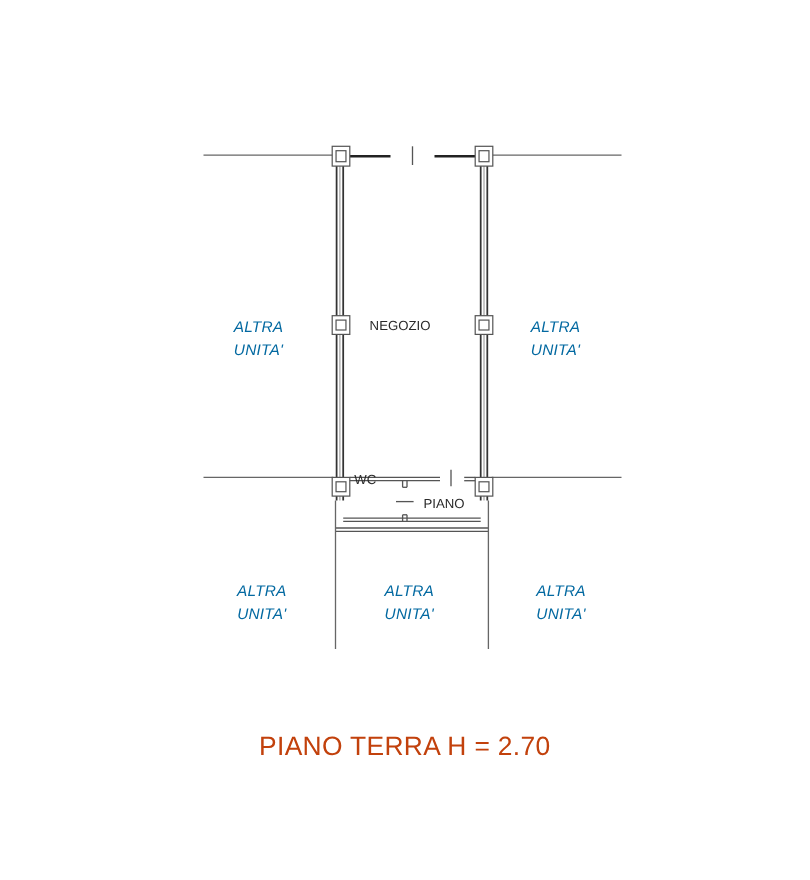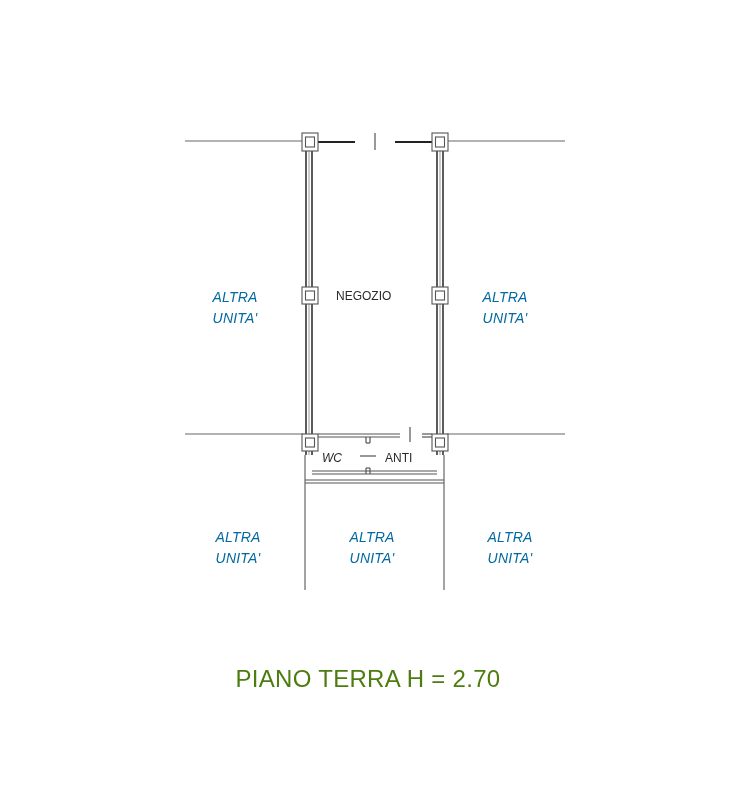--- a/index.html
+++ b/index.html
@@ -1,20 +1,20 @@
 <!DOCTYPE html>
 <html><head>
 <meta charset="utf-8">
 <style>
   html,body{margin:0;padding:0;background:#ffffff;}
   #canvas{position:relative;width:736px;height:800px;background:#fff;overflow:hidden;font-family:"Liberation Sans",sans-serif;}
   svg{position:absolute;left:0;top:0;}
   .lbl{position:absolute;color:#0369a1;font-size:14px;text-align:center;line-height:21px;letter-spacing:0.2px;font-style:italic;}
   .room-lbl{position:absolute;color:#2a2a2a;font-size:12px;line-height:16px;}
-  .title{position:absolute;left:0;width:736px;top:665px;text-align:center;font-size:24px;color:#4d7c0f;letter-spacing:0.3px;}
+  .title{position:absolute;left:0;width:736px;top:665px;text-align:center;font-size:24px;color:#c2410c;letter-spacing:0.3px;}
 </style>
 </head>
 <body>
 
 <div id="canvas">
   <svg width="736" height="800" viewBox="0 0 736 800">
     <g stroke="#666" stroke-width="1.2" fill="none">
 
       <line x1="185" y1="141" x2="303" y2="141"></line>
       <line x1="447" y1="141" x2="565" y2="141"></line>
@@ -76,22 +76,22 @@
       <line x1="305" y1="483" x2="444" y2="483"></line>
     </g>
 
     <g stroke="#666" stroke-width="1.2" fill="none">
       <line x1="305" y1="455" x2="305" y2="590"></line>
       <line x1="444" y1="455" x2="444" y2="590"></line>
     </g>
   </svg>
 
   <div class="room-lbl" style="left:336px;top:288px;">NEGOZIO</div>
-  <div class="room-lbl" style="left:322px;top:450px;font-style:italic;">WC</div>
-  <div class="room-lbl" style="left:385px;top:450px;">ANTI</div>
+  <div class="room-lbl" style="left:322px;top:428px;">WC</div>
+  <div class="room-lbl" style="left:385px;top:450px;">PIANO</div>
 
   <div class="lbl" style="left:195px;top:287px;width:80px;">
     <div>ALTRA</div>
     <div>UNITA'</div>
   </div>
   <div class="lbl" style="left:465px;top:287px;width:80px;">
     <div>ALTRA</div>
     <div>UNITA'</div>
   </div>
   <div class="lbl" style="left:198px;top:527px;width:80px;">

